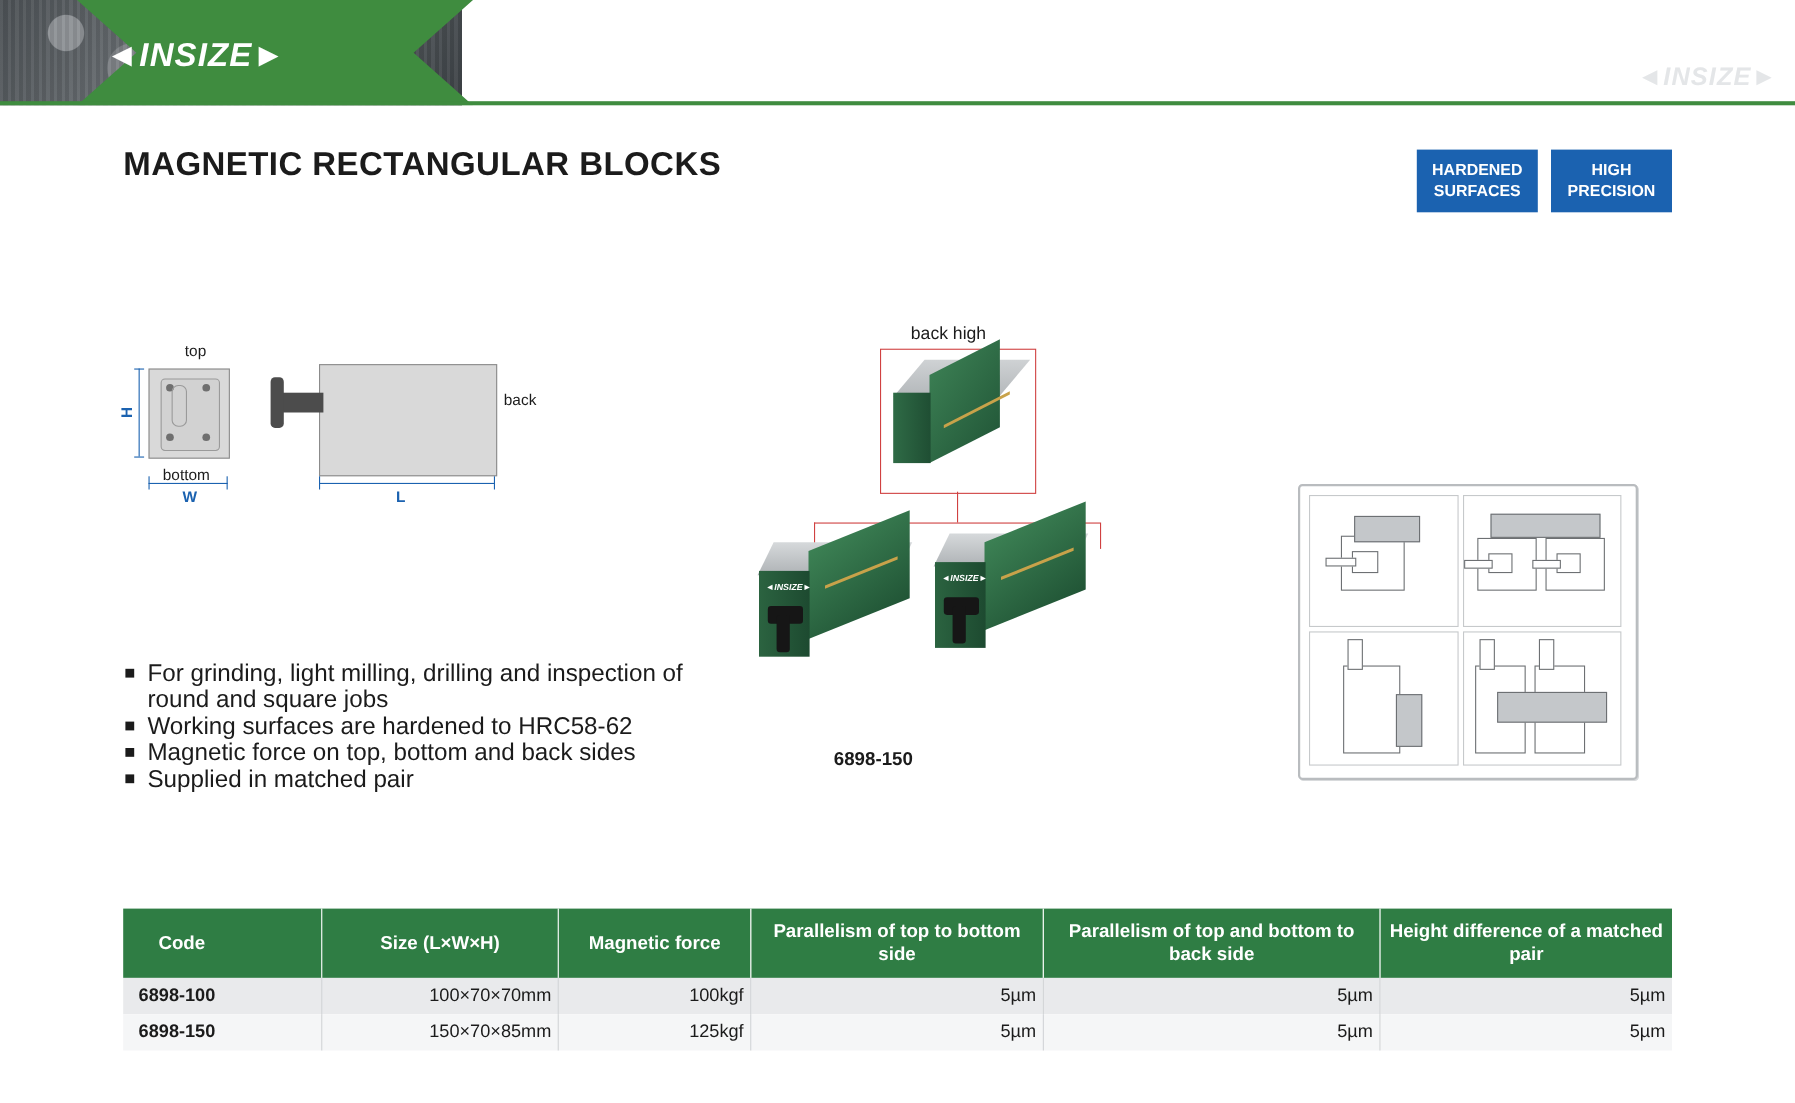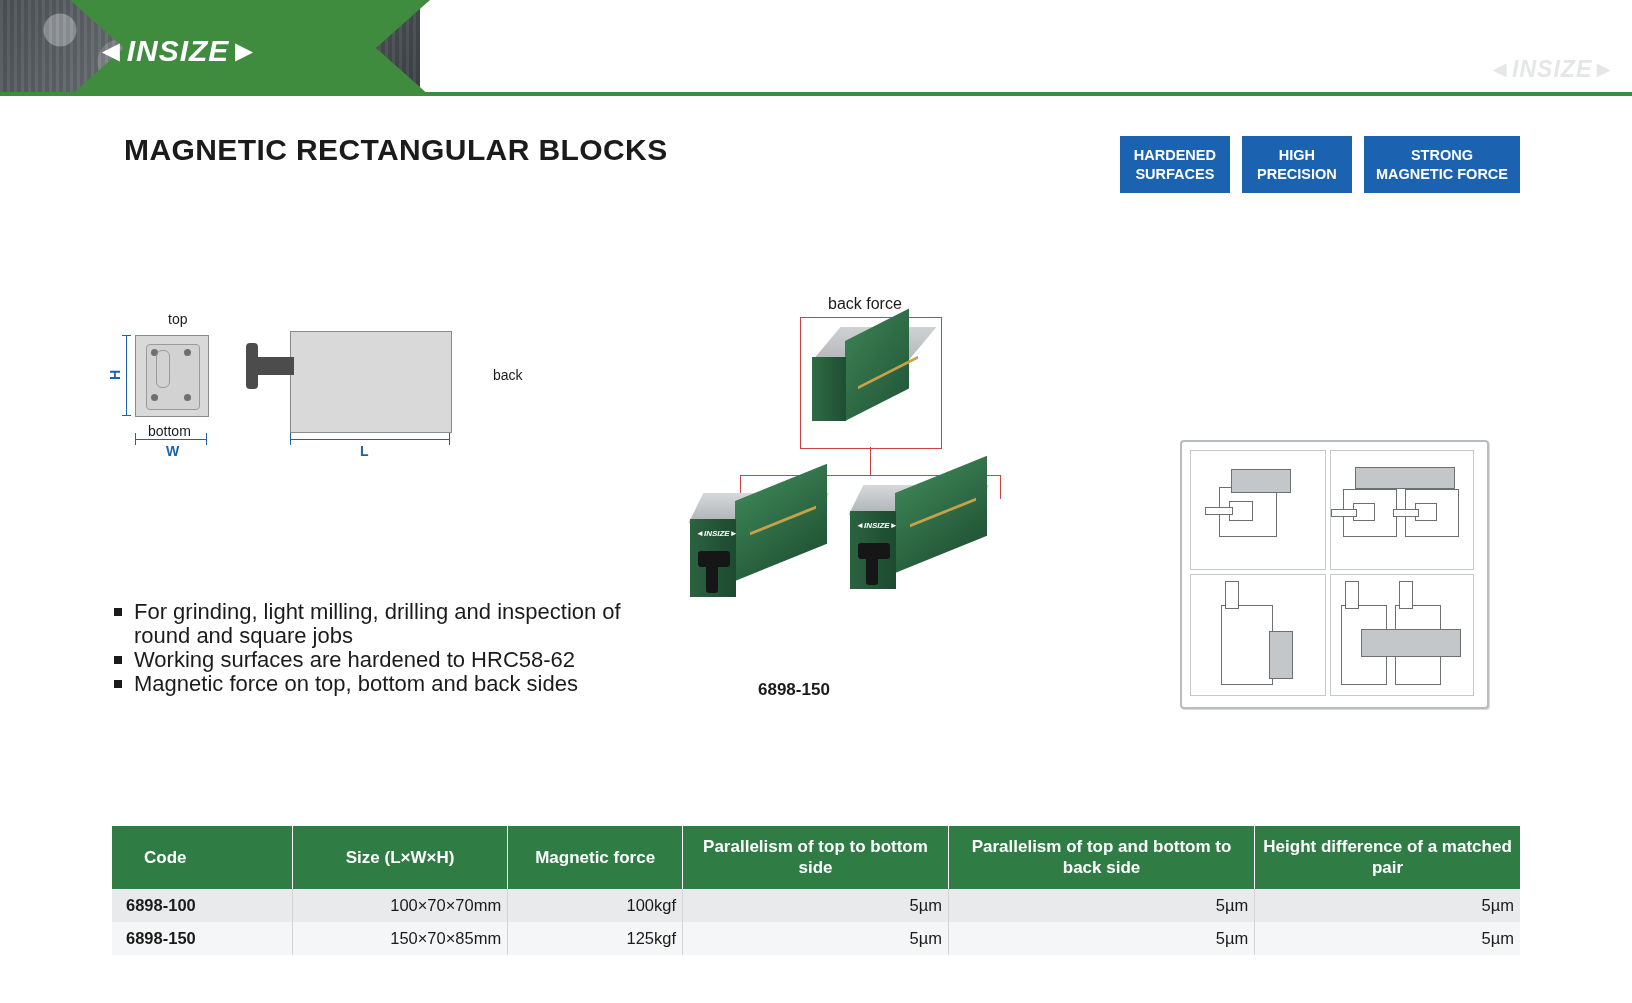--- a/index.html
+++ b/index.html
@@ -85,21 +85,20 @@
 
   
   .page-title {
     position: absolute;
     left: 112px; top: 133px;
     font-size: 30px;
     font-weight: bold;
     color: #1b1b1b;
     letter-spacing: 0.4px;
     white-space: nowrap;
-    margin-left: 12px;
   }
 
   
   .badges {
     position: absolute;
     right: 112px; top: 136px;
     display: flex;
     gap: 12px;
     align-items: flex-start;
   }
@@ -399,32 +398,30 @@
   <div class="header-rule"></div>
 </div>
 
 <div class="page-title">MAGNETIC RECTANGULAR BLOCKS</div>
 
 <div class="badges">
   <div class="badge">HARDENED
 SURFACES</div>
   <div class="badge">HIGH
 PRECISION</div>
-  <div class="badge">STRONG
-MAGNETIC FORCE</div>
 </div>
 
 <div class="drawing">
 
   <div class="dim-label" style="left:58px; top:6px;">top</div>
   <div class="dim-label" style="left:38px; top:118px;">bottom</div>
   <div class="dim-label blue" style="left:0px; top:62px; transform:rotate(-90deg);">H</div>
   <div class="dim-label blue" style="left:56px; top:138px;">W</div>
   <div class="dim-label blue" style="left:250px; top:138px;">L</div>
-  <div class="dim-label" style="left:348px; top:62px;margin-left:35px;">back</div>
+  <div class="dim-label" style="left:348px; top:50px;">back</div>
 
   <div class="front-view">
     <div class="front-inner"></div>
     <div class="hole" style="left:15px; top:13px;"></div>
     <div class="hole" style="left:48px; top:13px;"></div>
     <div class="hole" style="left:15px; top:58px;"></div>
     <div class="hole" style="left:48px; top:58px;"></div>
     <div class="slot"></div>
   </div>
 
@@ -438,21 +435,21 @@
   <div class="dimline h" style="left:25px; top:134px; width:72px;"></div>
   <div class="dimline v" style="left:25px; top:128px; height:12px;"></div>
   <div class="dimline v" style="left:96px; top:128px; height:12px;"></div>
   <div class="dimline h" style="left:180px; top:134px; width:160px;"></div>
   <div class="dimline v" style="left:180px; top:128px; height:12px;"></div>
   <div class="dimline v" style="left:339px; top:128px; height:12px;"></div>
 </div>
 
 <div class="photo-area">
 
-  <div class="back-side-caption">back force</div>
+  <div class="back-side-caption">back high</div>
 
   <div class="callout-box"></div>
 
   <div class="iso-block">
     <div class="iso-top"></div>
     <div class="iso-side"></div>
     <div class="iso-front"></div>
     <div class="iso-stripe" style="left:46px; top:44px; width:60px; height:3px; transform:skewY(-27deg);"></div>
   </div>
 
@@ -515,20 +512,21 @@
     <div class="iso-grey" style="left:30px; top:54px; width:98px; height:26px;"></div>
     <div class="iso-lite" style="left:14px; top:6px; width:12px; height:26px;"></div>
     <div class="iso-lite" style="left:68px; top:6px; width:12px; height:26px;"></div>
   </div>
 </div>
 
 <div class="bullets">
   <div class="bullet">For grinding, light milling, drilling and inspection of round and square jobs</div>
   <div class="bullet">Working surfaces are hardened to HRC58-62</div>
   <div class="bullet">Magnetic force on top, bottom and back sides</div>
+  <div class="bullet">Supplied in matched pair</div>
 </div>
 
 <table class="spec-table">
   <thead>
     <tr>
       <th class="left" style="width:140px;">Code</th>
       <th style="width:200px;">Size (L×W×H)</th>
       <th style="width:160px;">Magnetic force</th>
       <th style="width:250px;margin-top:40px;">Parallelism of top to bottom side</th>
       <th style="width:290px;">Parallelism of top and bottom to back side</th>

